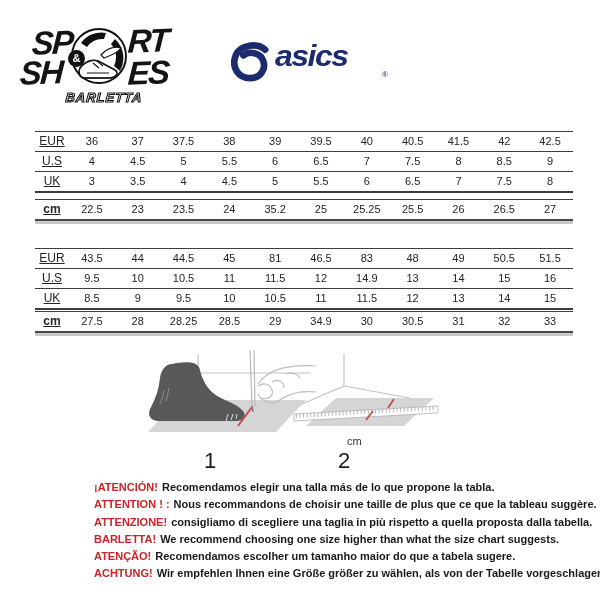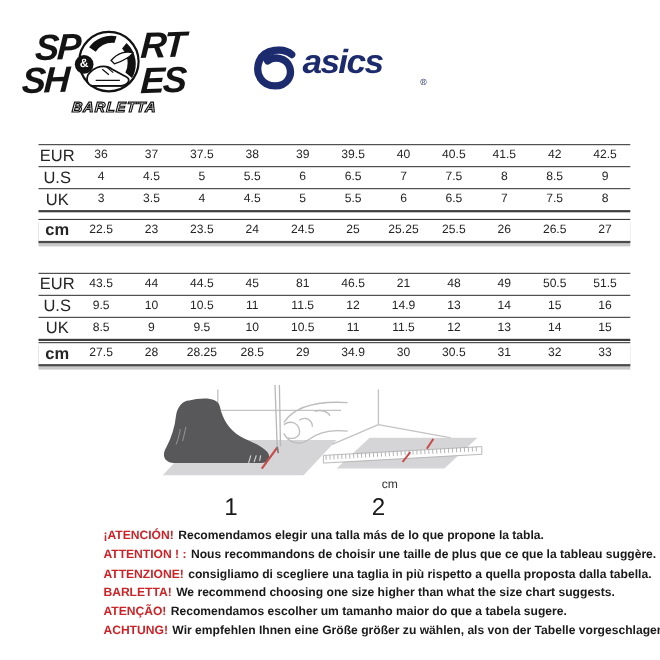--- a/index.html
+++ b/index.html
@@ -32,21 +32,21 @@
 
   
   .size-table{left:35px;width:538px;border-bottom:2px solid #3d3d3d;}
   .t1{top:131px;} .t2{top:248px;}
   .cm-block{left:35px;width:538px;border-top:1px solid #3d3d3d;border-bottom:2px solid #4a4a4a;
             box-shadow:0 3px 0 #c9c9c9;}
   .c1{top:199px;} .c2{top:311px;}
   .srow{display:grid;grid-template-columns:34px repeat(11,1fr);height:19px;align-items:center;}
   .size-table .srow{border-top:1px solid #3d3d3d;}
   .cell{text-align:center;font-size:11px;color:#252525;line-height:19px;white-space:nowrap;}
-  .cell.rlabel{font-size:15px;}
+  .cell.rlabel{font-size:12px;text-decoration:underline;}
   .cm-block .cell.rlabel{font-weight:bold;}
 
   
   .illu{overflow:visible;}
   .step-num{font-size:22px;color:#1a1a1a;width:24px;text-align:center;}
   .unit-label{font-size:11px;color:#333;}
 
   
   .warnings{left:94px;top:479px;}
   .warn{font-size:11px;font-weight:bold;color:#1a1a1a;line-height:17.3px;white-space:nowrap;}
@@ -125,39 +125,39 @@
       <div class="cell">8</div>
     </div>
   </div>
 <div class="abs cm-block c1">
     <div class="srow">
       <div class="cell rlabel">cm</div>
       <div class="cell">22.5</div>
       <div class="cell">23</div>
       <div class="cell">23.5</div>
       <div class="cell">24</div>
-      <div class="cell">24.5</div>
+      <div class="cell">35.2</div>
       <div class="cell">25</div>
       <div class="cell">25.25</div>
       <div class="cell">25.5</div>
       <div class="cell">26</div>
       <div class="cell">26.5</div>
       <div class="cell">27</div>
     </div>
   </div>
 <div class="abs size-table t2">
     <div class="srow">
       <div class="cell rlabel">EUR</div>
       <div class="cell">43.5</div>
       <div class="cell">44</div>
       <div class="cell">44.5</div>
       <div class="cell">45</div>
       <div class="cell">81</div>
       <div class="cell">46.5</div>
-      <div class="cell">21</div>
+      <div class="cell">83</div>
       <div class="cell">48</div>
       <div class="cell">49</div>
       <div class="cell">50.5</div>
       <div class="cell">51.5</div>
     </div>
     <div class="srow">
       <div class="cell rlabel">U.S</div>
       <div class="cell">9.5</div>
       <div class="cell">10</div>
       <div class="cell">10.5</div>

